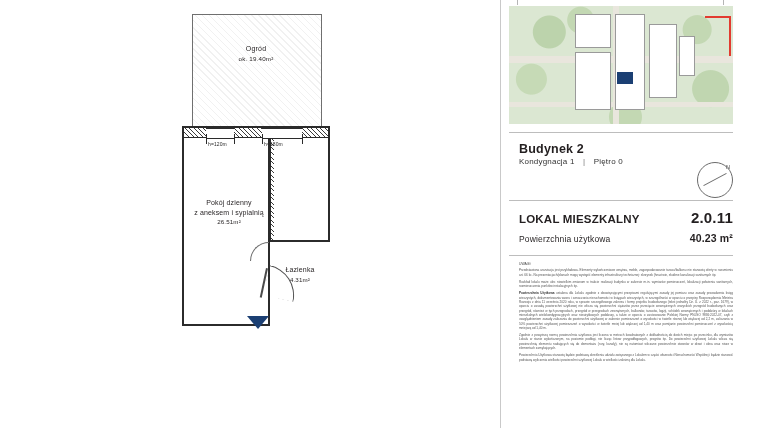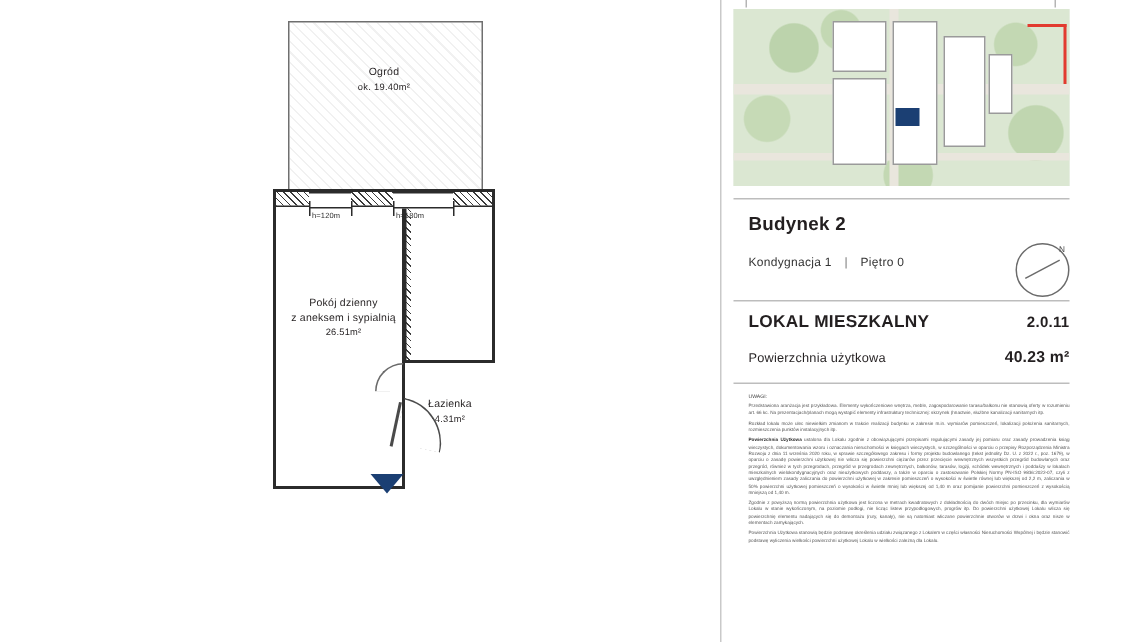--- a/index.html
+++ b/index.html
@@ -171,21 +171,21 @@
     width: 0; height: 0;
     border-left: 11px solid transparent;
     border-right: 11px solid transparent;
     border-top: 13px solid #1b3f73;
   }
 
   
   .panel {
     position: absolute;
     right: 0; top: 0;
-    width: 280px; height: 428px;
+    width: 260px; height: 428px;
     border-left: 1px solid #c9c9c9;
     background: #ffffff;
     box-sizing: border-box;
   }
 
   
   .siteplan {
     position: absolute;
     left: 8px; top: 6px;
     width: 224px; height: 118px;
@@ -228,21 +228,21 @@
     left: 18px; top: 142px;
     width: 214px;
   }
   .bld-title {
     font-size: 12.5px;
     font-weight: bold;
     letter-spacing: .2px;
     color: #231f20;
   }
   .bld-sub {
-    margin-top: 14px;
+    margin-top: 1px;
     font-size: 8px;
     letter-spacing: .2px;
     color: #333;
   }
   .bld-sub .sep { margin: 0 6px; color: #777; }
 
   
   .compass {
     position: absolute;
     left: 196px; top: 162px;
@@ -279,21 +279,21 @@
 
   .lokal-row {
     position: absolute;
     left: 18px; top: 209px;
     width: 214px;
     display: flex;
     align-items: baseline;
     justify-content: space-between;
   }
   .lokal-label { font-size: 11.5px; font-weight: bold; letter-spacing: .2px; }
-  .lokal-value { font-size: 10px; font-weight: bold; letter-spacing: .2px; }
+  .lokal-value { font-size: 15px; font-weight: bold; letter-spacing: .2px; }
 
   .area-row {
     position: absolute;
     left: 18px; top: 232px;
     width: 214px;
     display: flex;
     align-items: baseline;
     justify-content: space-between;
   }
   .area-label { font-size: 8.5px; letter-spacing: .15px; }

